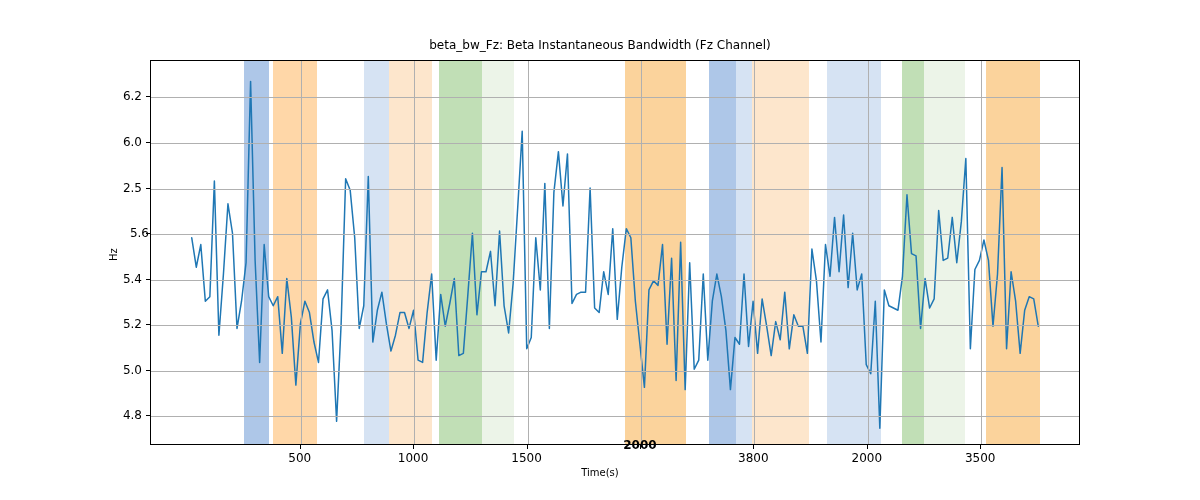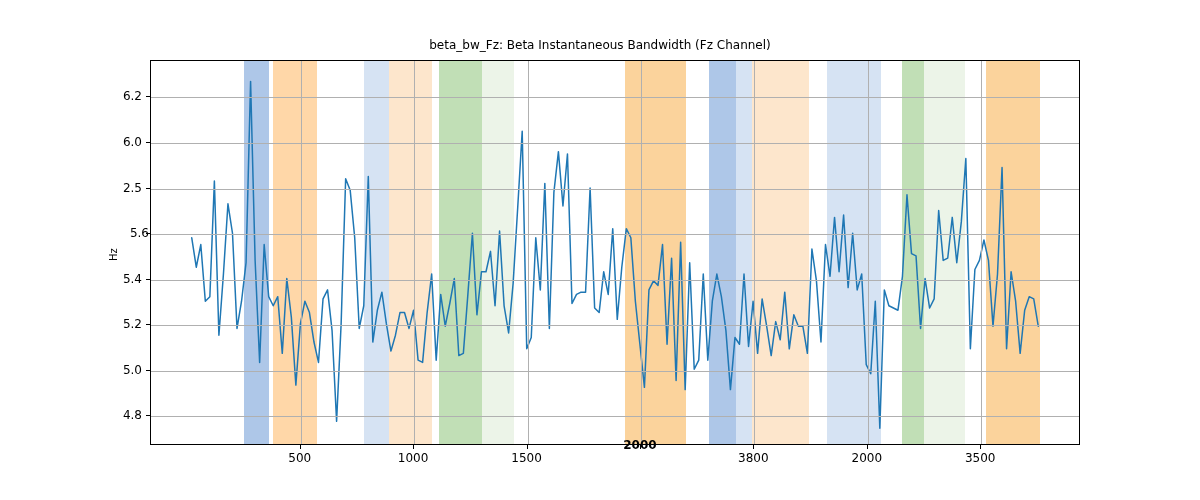--- a/index.html
+++ b/index.html
@@ -132,20 +132,21 @@
       <div class="gridline-h" style="top: 355.385px;"></div>
       <div class="gridline-h" style="top: 309.822px;"></div>
       <div class="gridline-h" style="top: 264.26px;"></div>
       <div class="gridline-h" style="top: 218.698px;"></div>
       <div class="gridline-h" style="top: 173.136px;"></div>
       <div class="gridline-h" style="top: 127.574px;"></div>
       <div class="gridline-h" style="top: 82.0118px;"></div>
       <div class="gridline-h" style="top: 36.4497px;"></div>
     </div>
 
+  <div class="xlabel" style="top: 467px;">Time(s)</div>
 
   <div class="ylabel" id="ylabel" style="left: 108px; top: 260.5px;">Hz</div>
 
 <div class="tick-mark-x" style="left: 299.707px; top: 445px;"></div>
     <div class="tick-label xtick" style="left: 299.707px; top: 451px;">500</div>
     <div class="tick-mark-x" style="left: 413.122px; top: 445px;"></div>
     <div class="tick-label xtick" style="left: 413.122px; top: 451px; text-align: center;">1000</div>
     <div class="tick-mark-x" style="left: 526.537px; top: 445px;"></div>
     <div class="tick-label xtick" style="left: 526.537px; top: 451px;">1500</div>
     <div class="tick-mark-x" style="left: 639.951px; top: 445px;"></div>

